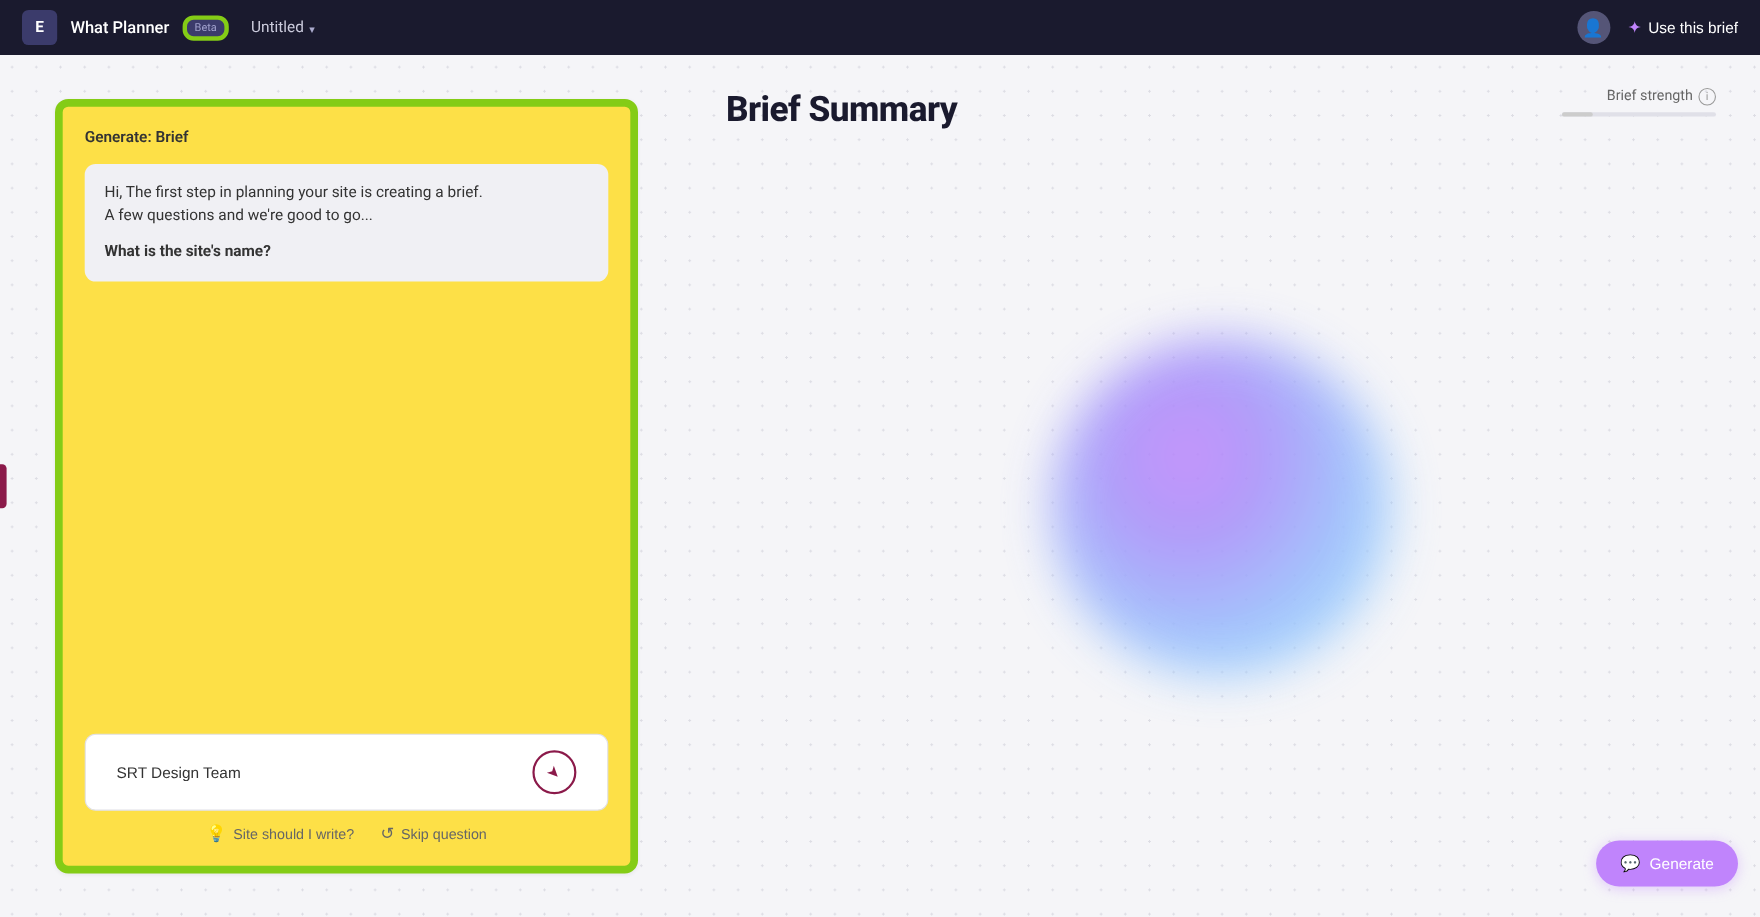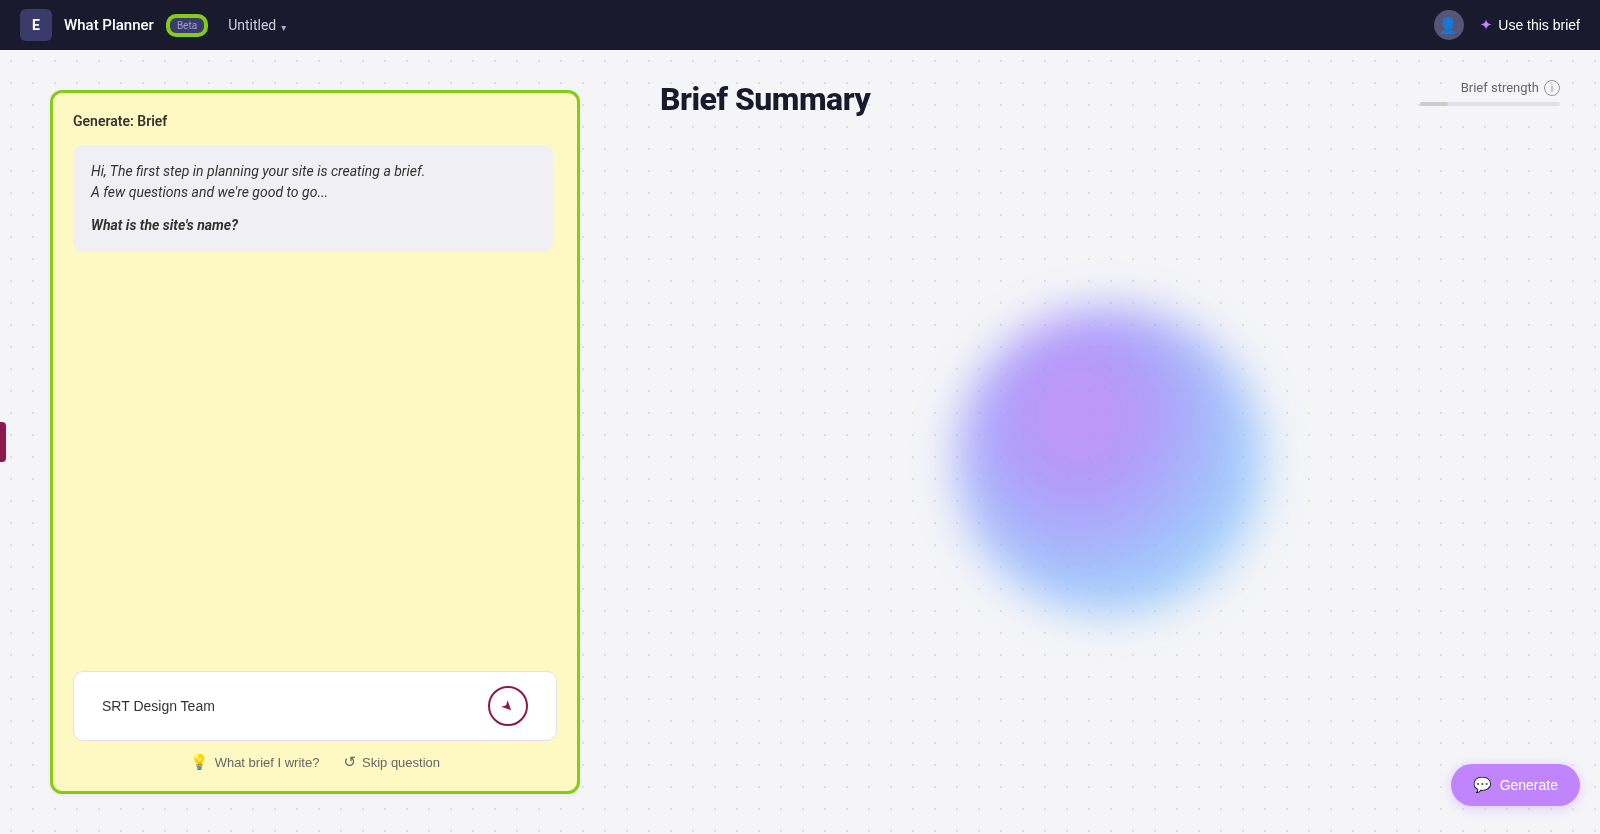--- a/index.html
+++ b/index.html
@@ -137,43 +137,42 @@
     .left-panel {
       width: 620px;
       padding: 40px 40px 40px 50px;
       display: flex;
       flex-direction: column;
       position: relative;
       z-index: 1;
     }
 
     .generate-card {
-      background: #fef9c3;
+      background: #fde047;
       border-radius: 12px;
-      border: 3px solid #84cc16;
+      border: 7px solid #84cc16;
       padding: 20px;
       display: flex;
       flex-direction: column;
       flex: 1;
       box-shadow: 0 1px 4px rgba(0,0,0,0.06);
     }
 
     .generate-header {
       font-size: 14px;
       font-weight: 600;
       color: #333;
       margin-bottom: 16px;
     }
 
     .chat-bubble {
       background: #f0f0f4;
       border-radius: 10px;
       padding: 16px 18px;
       max-width: 480px;
-      font-style: italic;
     }
 
     .chat-bubble p {
       font-size: 14px;
       color: #333;
       line-height: 1.5;
     }
 
     .chat-bubble p.bold {
       font-weight: 700;
@@ -420,21 +419,21 @@
       <div class="input-area">
         <div class="input-wrapper">
           <input type="text" class="chat-input" value="SRT Design Team" style="">
           <button class="send-btn">
             <span class="paper-plane">➤</span>
           </button>
         </div>
         <div class="input-actions">
           <button class="input-action-btn">
             <span class="action-icon">💡</span>
-            <span>What brief I write?</span>
+            <span>Site should I write?</span>
           </button>
           <button class="input-action-btn">
             <span class="action-icon">↺</span>
             <span>Skip question</span>
           </button>
         </div>
       </div>
     </div>
   </div>
 

